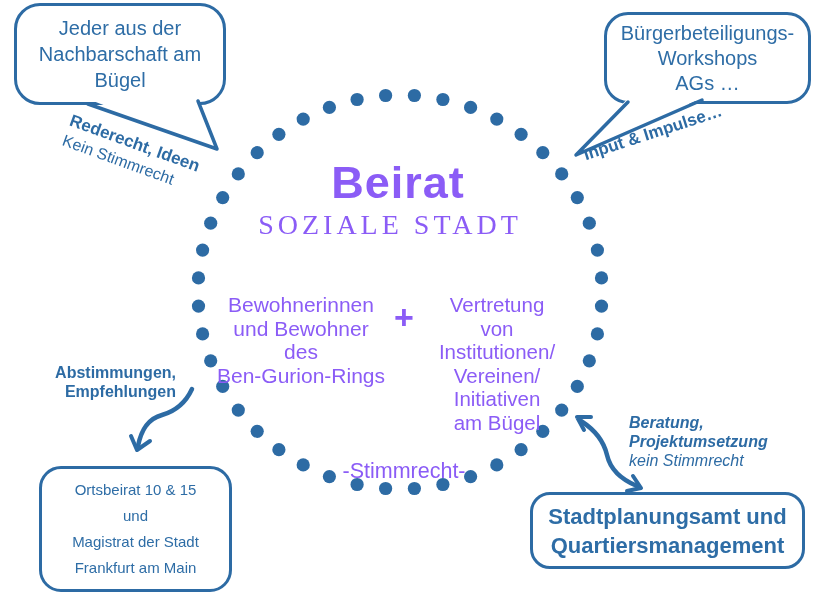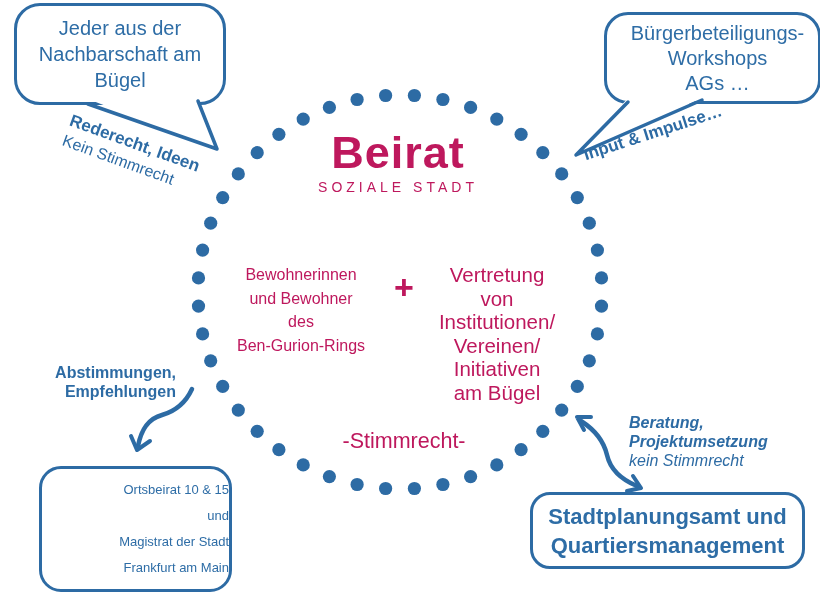--- a/index.html
+++ b/index.html
@@ -16,21 +16,21 @@
     border:3.5px solid #2d6ba4;color:#2e6da6;
     display:flex;flex-direction:column;justify-content:center;align-items:center;
     text-align:center;
   }
   .box{border-width:3px;}
   .bubble .ln{width:100%;}
   
   .flabel{position:absolute;z-index:2;color:#2d6ba4;white-space:nowrap;}
   .flabel .b{font-weight:bold;}
   
-  .ctext{position:absolute;z-index:2;color:#be185d;text-align:center;}
+  .ctext{position:absolute;z-index:2;color:#8b5cf6;text-align:center;margin-top:30px;}
 </style>
 </head>
 <body>
 
 <div id="stage">
 
   <svg id="underlay" class="layer" width="820" height="600" viewBox="0 0 820 600">
     <g id="ring-dots" fill="#2d6ba4">
         <circle cx="414.4" cy="95.5" r="6.6"></circle>
         <circle cx="442.9" cy="99.5" r="6.6"></circle>
@@ -87,27 +87,27 @@
       <path d="M 641 488 L 627 491 M 641 488 L 633 476" stroke-width="4"></path>
     </g>
   </svg>
 
   <div class="bubble" style="left:14px;top:3px;width:206px;height:96px;border-radius:26px;font-size:20px;line-height:26px;">
     <div class="ln">Jeder aus der</div>
     <div class="ln">Nachbarschaft am</div>
     <div class="ln">Bügel</div>
   </div>
 
-  <div class="bubble" style="left:604px;top:12px;width:201px;height:86px;border-radius:24px;font-size:20px;line-height:25px;padding-left:10px;">
+  <div class="bubble" style="left:604px;top:12px;width:201px;height:86px;border-radius:24px;font-size:20px;line-height:25px;">
     <div class="ln">Bürgerbeteiligungs-</div>
     <div class="ln">Workshops</div>
     <div class="ln">AGs …</div>
   </div>
 
-  <div class="bubble box" style="left:39px;top:466px;width:187px;height:120px;border-radius:22px;font-size:13px;line-height:26px;text-align:right;">
+  <div class="bubble box" style="left:39px;top:466px;width:187px;height:120px;border-radius:22px;font-size:15px;line-height:26px;">
     <div class="ln">Ortsbeirat 10 &amp; 15</div>
     <div class="ln">und</div>
     <div class="ln">Magistrat der Stadt</div>
     <div class="ln">Frankfurt am Main</div>
   </div>
 
   <div class="bubble box" style="left:530px;top:492px;width:269px;height:71px;border-radius:20px;font-size:22px;line-height:29px;font-weight:bold;">
     <div class="ln">Stadtplanungsamt und</div>
     <div class="ln">Quartiersmanagement</div>
   </div>
@@ -126,23 +126,23 @@
     <div>Empfehlungen</div>
   </div>
 
   <div class="flabel" style="left:629px;top:413px;font-size:16px;line-height:19px;font-style:italic;">
     <div class="b">Beratung,</div>
     <div class="b">Projektumsetzung</div>
     <div>kein Stimmrecht</div>
   </div>
 
   <div class="ctext" style="left:248px;top:127px;width:300px;font-size:45px;font-weight:bold;letter-spacing:1px;">Beirat</div>
-  <div class="ctext" style="left:248px;top:179px;width:300px;font-size:14px;letter-spacing:4px;">SOZIALE STADT</div>
+  <div class="ctext" style="left:240px;top:179px;width:300px;font-size:28px;letter-spacing:4px;font-family:Liberation Serif, serif;">SOZIALE STADT</div>
 
-  <div class="ctext" style="left:205px;top:263px;width:192px;font-size:16px;line-height:23.5px;">
+  <div class="ctext" style="left:205px;top:263px;width:192px;font-size:21px;line-height:23.5px;">
     <div>Bewohnerinnen</div>
     <div>und Bewohner</div>
     <div>des</div>
     <div>Ben-Gurion-Rings</div>
   </div>
 
   <div class="ctext" style="left:386px;top:268px;width:36px;font-size:34px;font-weight:bold;">+</div>
 
   <div class="ctext" style="left:402px;top:263px;width:190px;font-size:20.5px;line-height:23.5px;">
     <div>Vertretung</div>

